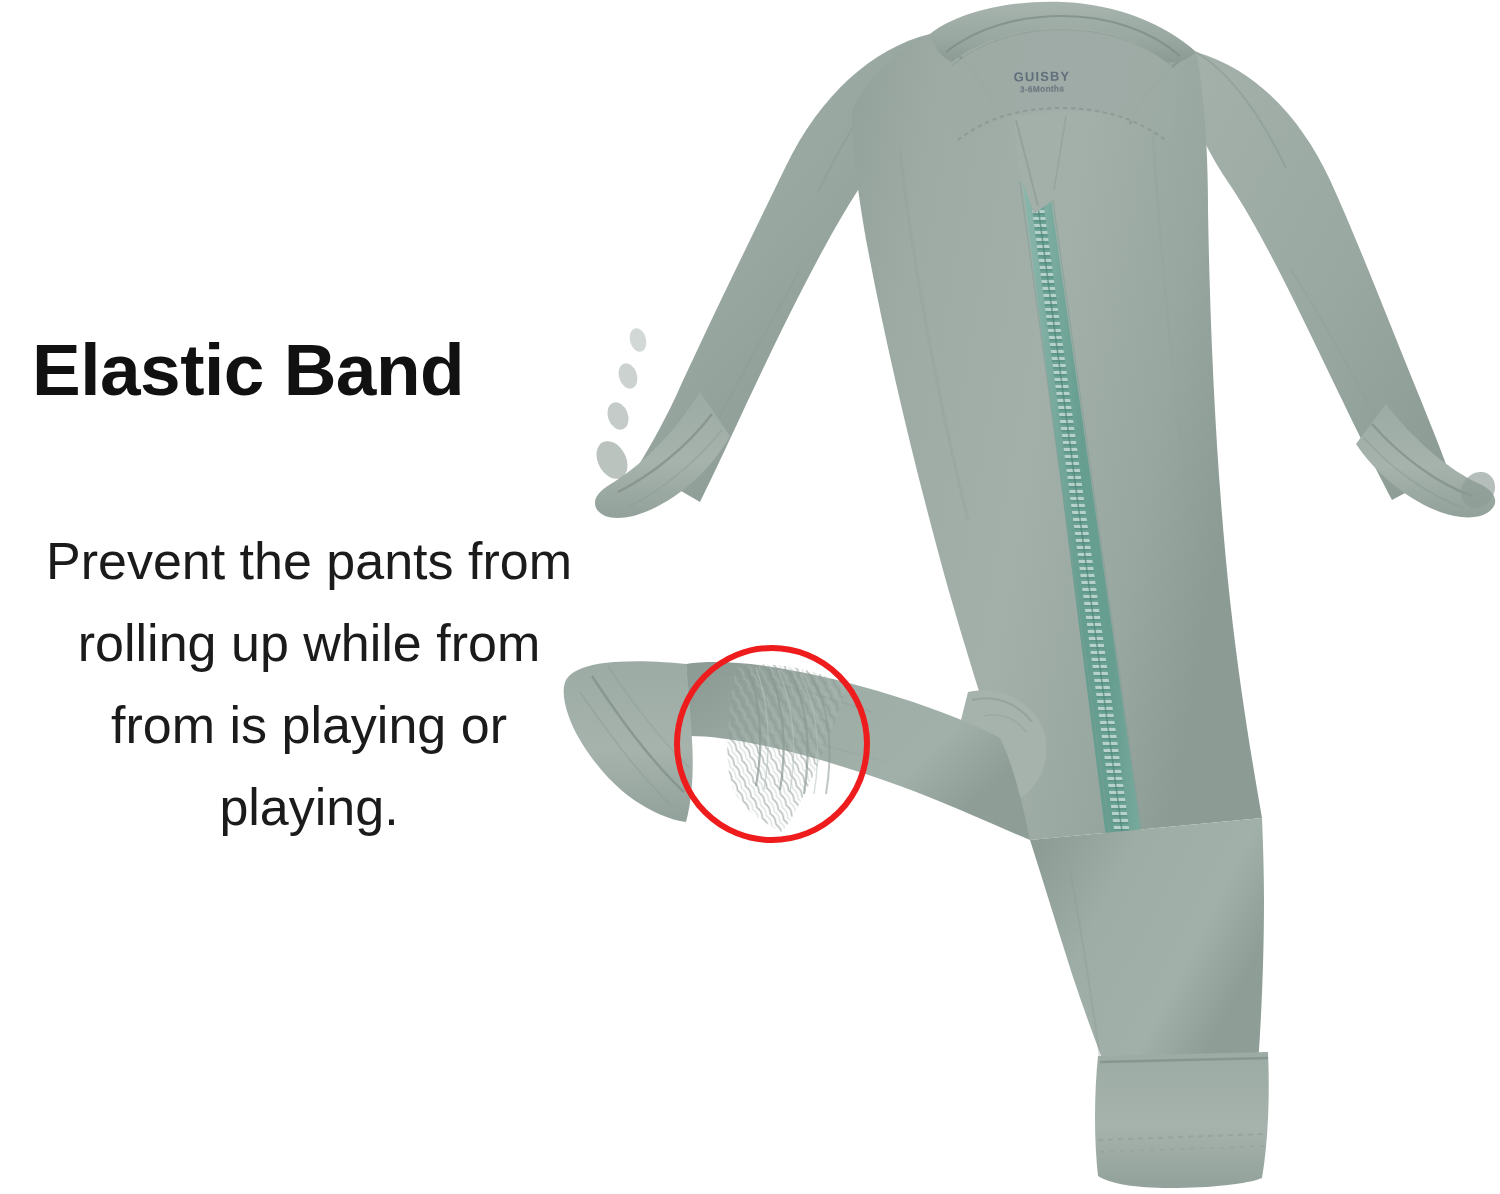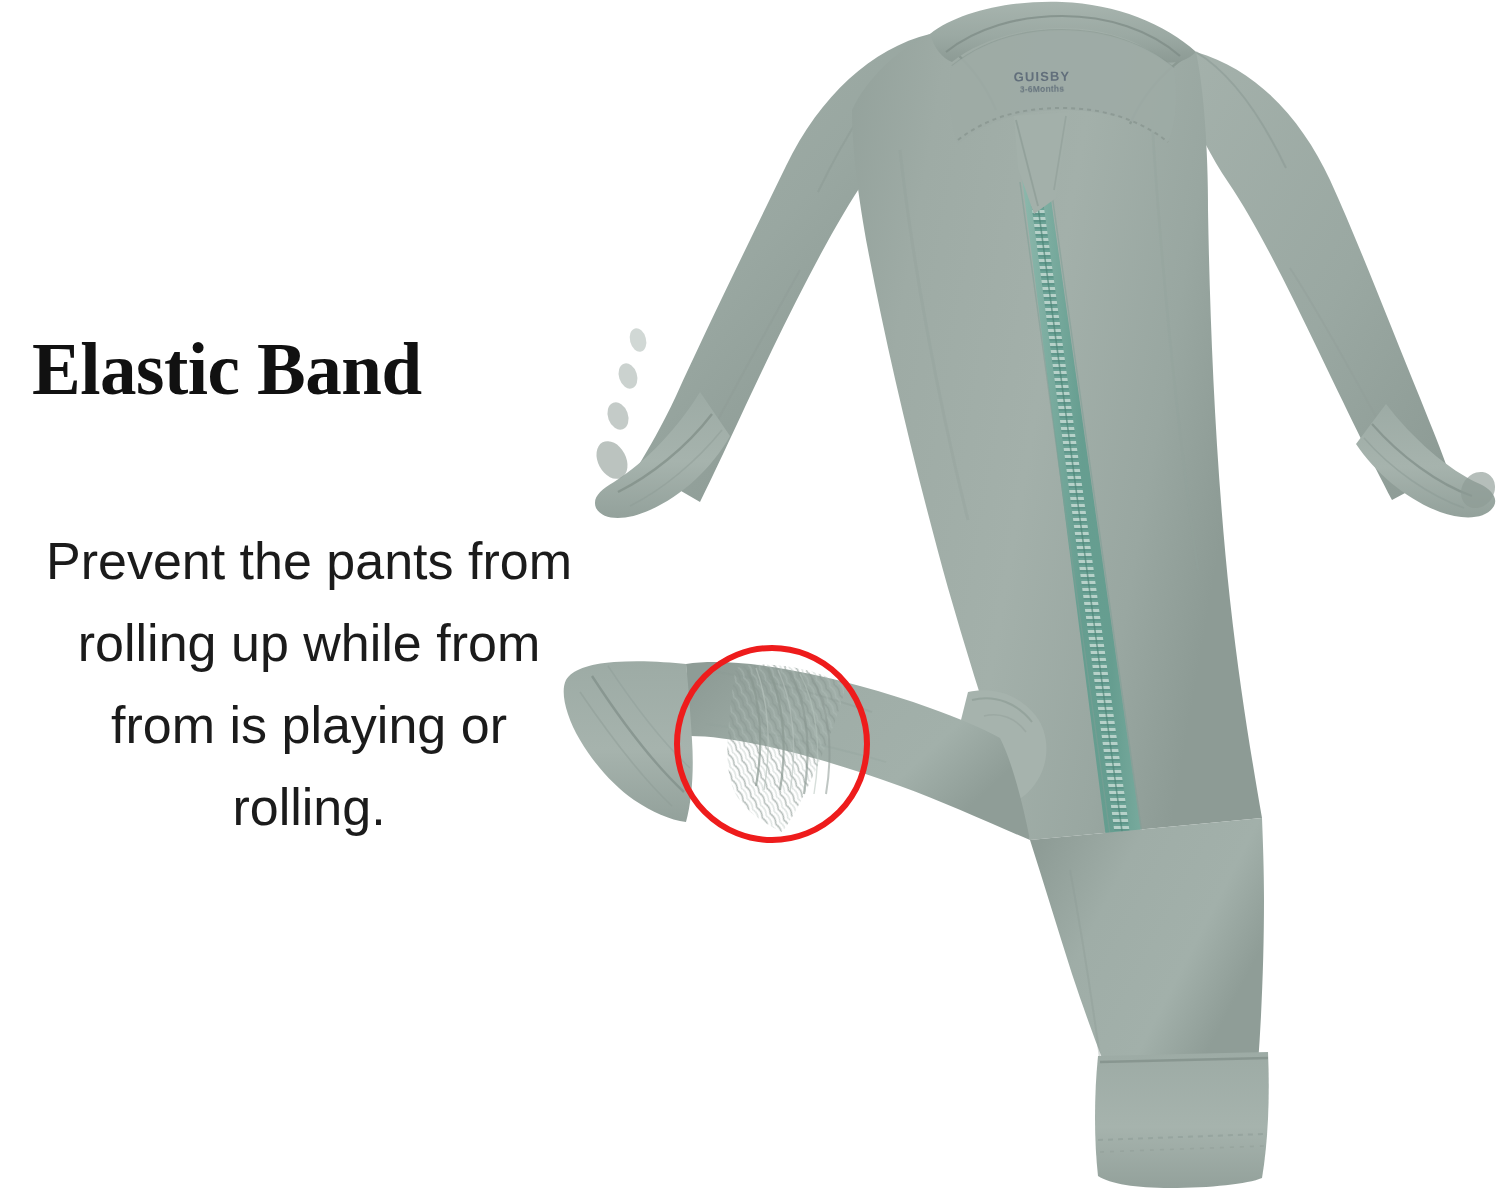--- a/index.html
+++ b/index.html
@@ -107,27 +107,27 @@
     filter: blur(0.45px);
   }
 </style>
 </head>
 <body style="background: rgb(255, 255, 255);">
 
 <div id="page" style="background: rgb(255, 255, 255);">
 
   <div id="text-panel">
 
-    <div id="headline" style="color: rgb(17, 17, 17); font-family: Liberation Serif, serif;">Elastic Band</div>
+    <div id="headline" style="color: rgb(17, 17, 17);">Elastic Band</div>
 
     <div id="body-copy" style="color: rgb(27, 27, 27);">
       <span class="ln">Prevent the pants from</span>
       <span class="ln">rolling up while from</span>
       <span class="ln">from is playing or</span>
-      <span class="ln">rolling.</span>
+      <span class="ln">playing.</span>
     </div>
 
   </div>
 
   <div id="photo-stage">
 
     <svg id="garment-svg" viewBox="0 0 1500 1194">
       <defs>
         <linearGradient id="bodyGrad" x1="0" y1="0" x2="1" y2="0.35">
           <stop offset="0%" stop-color="#93a19b"></stop>

